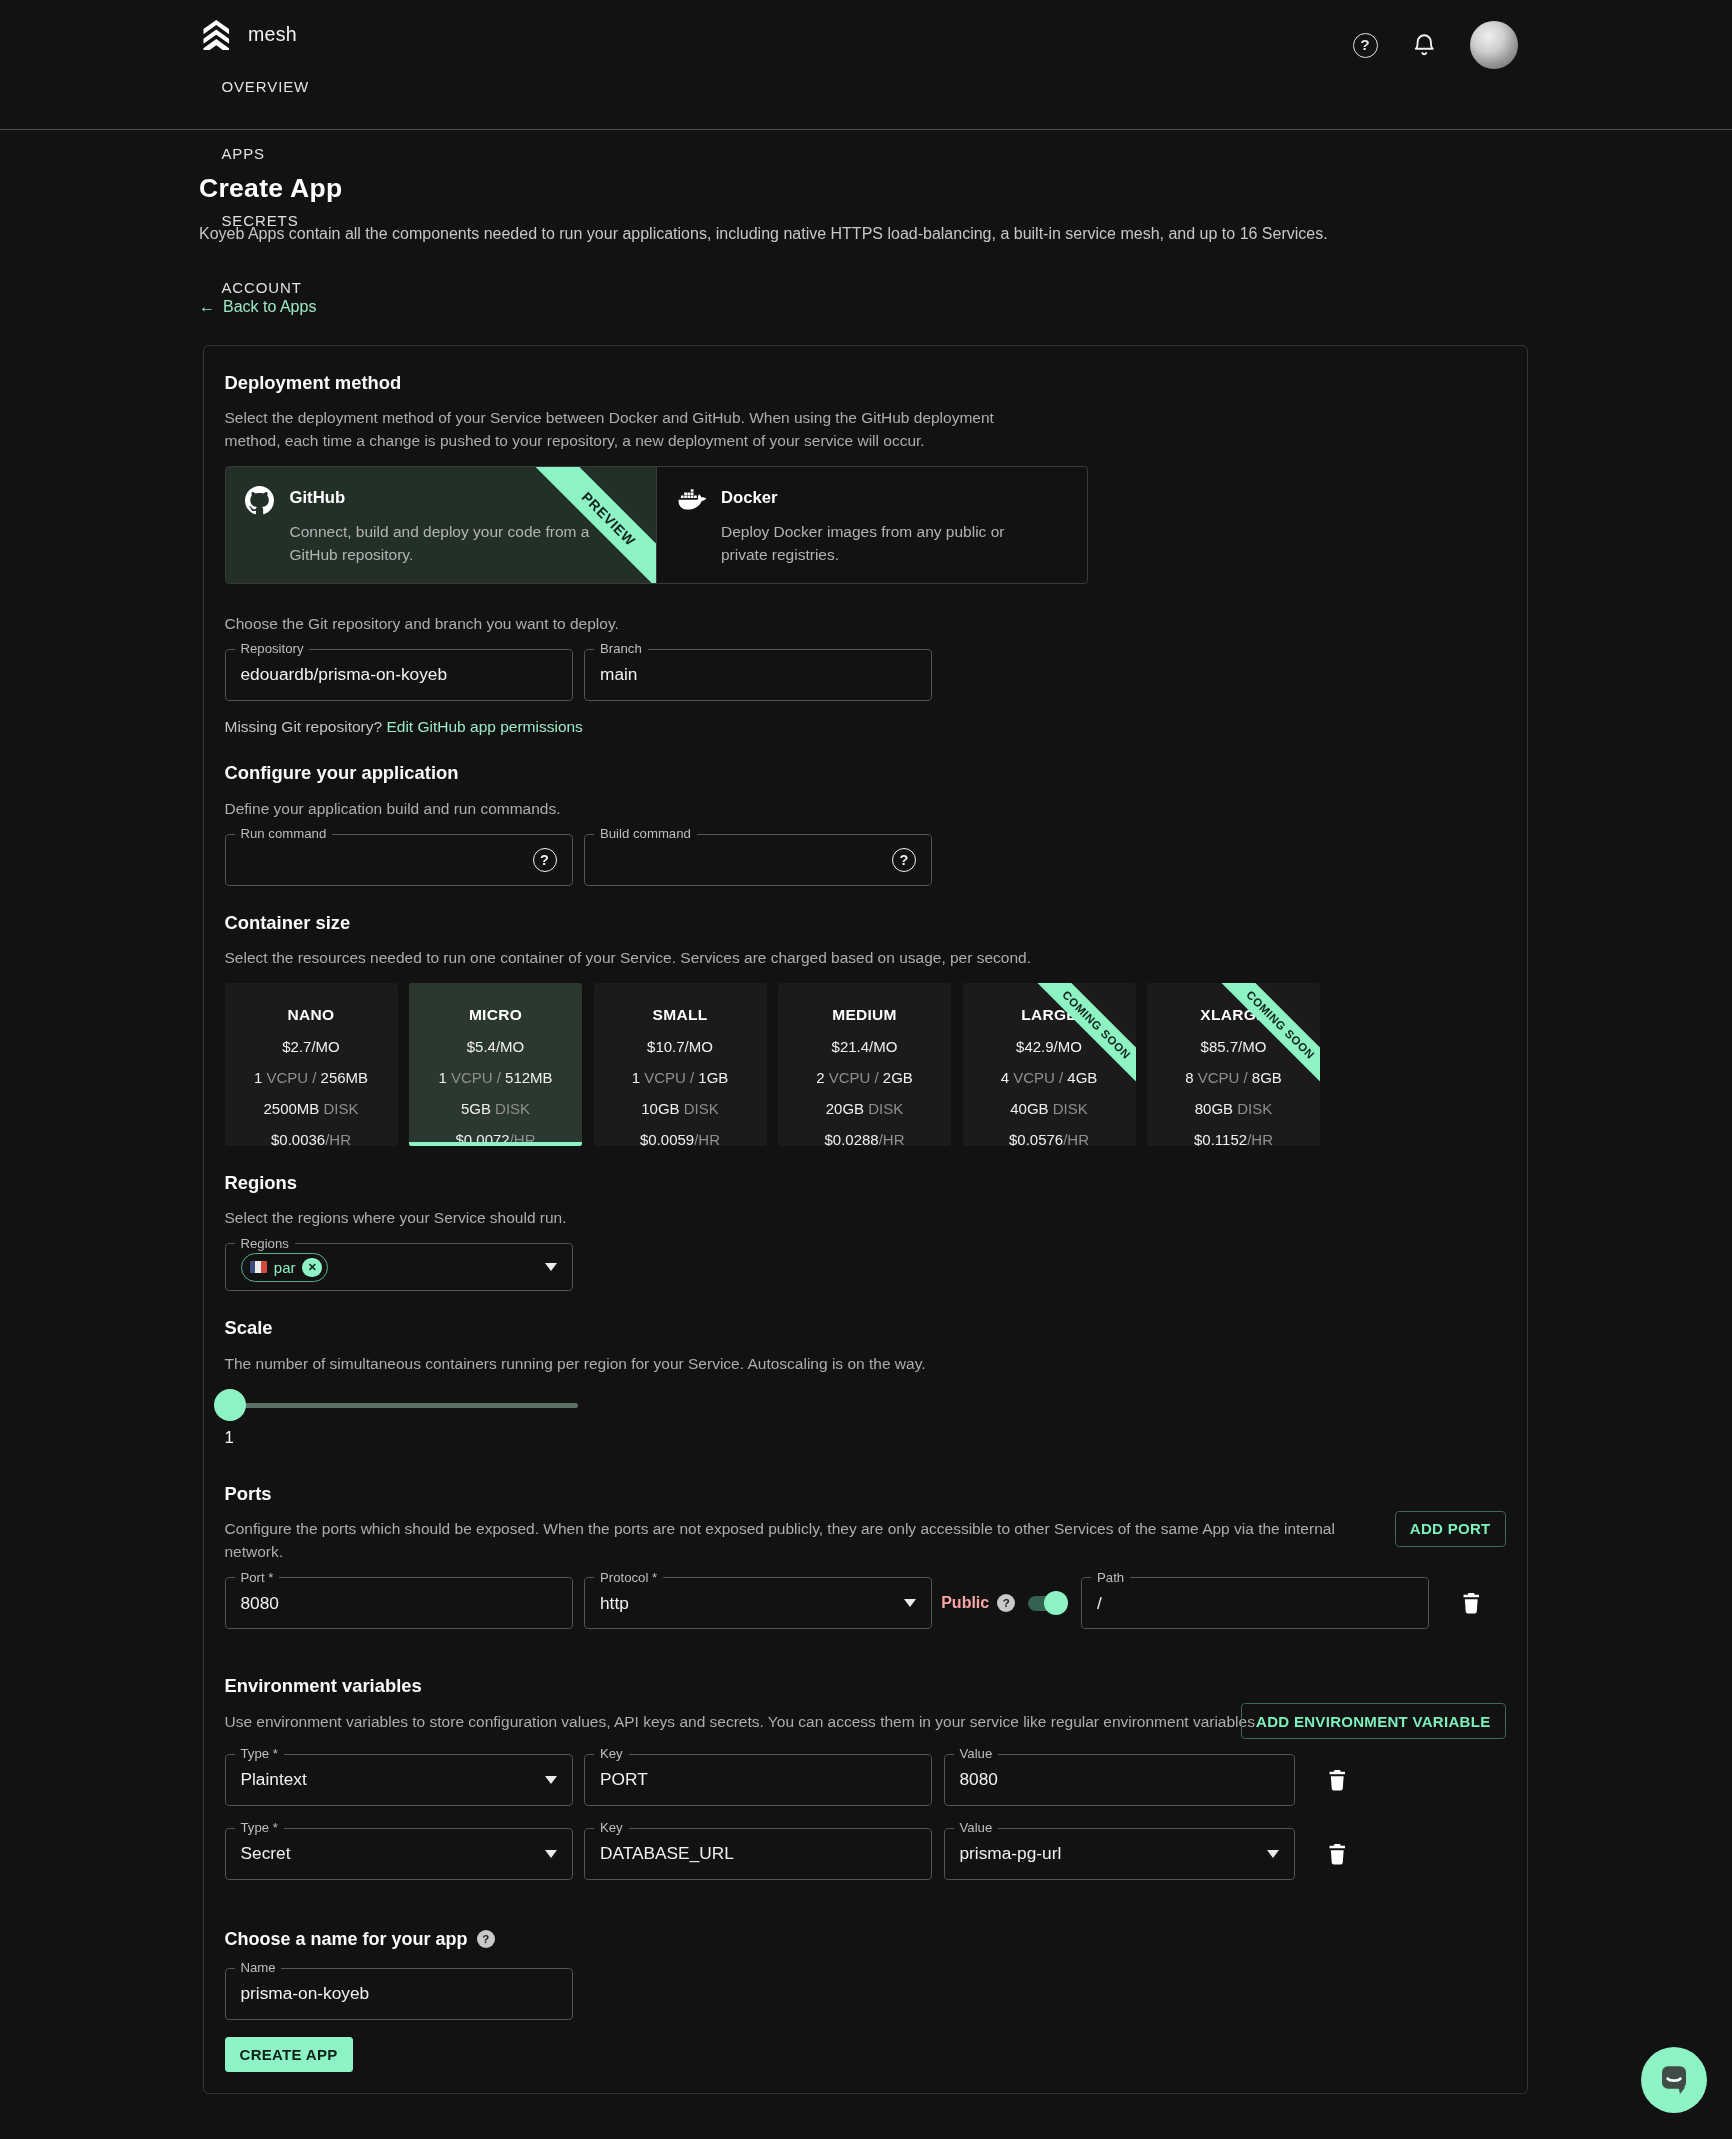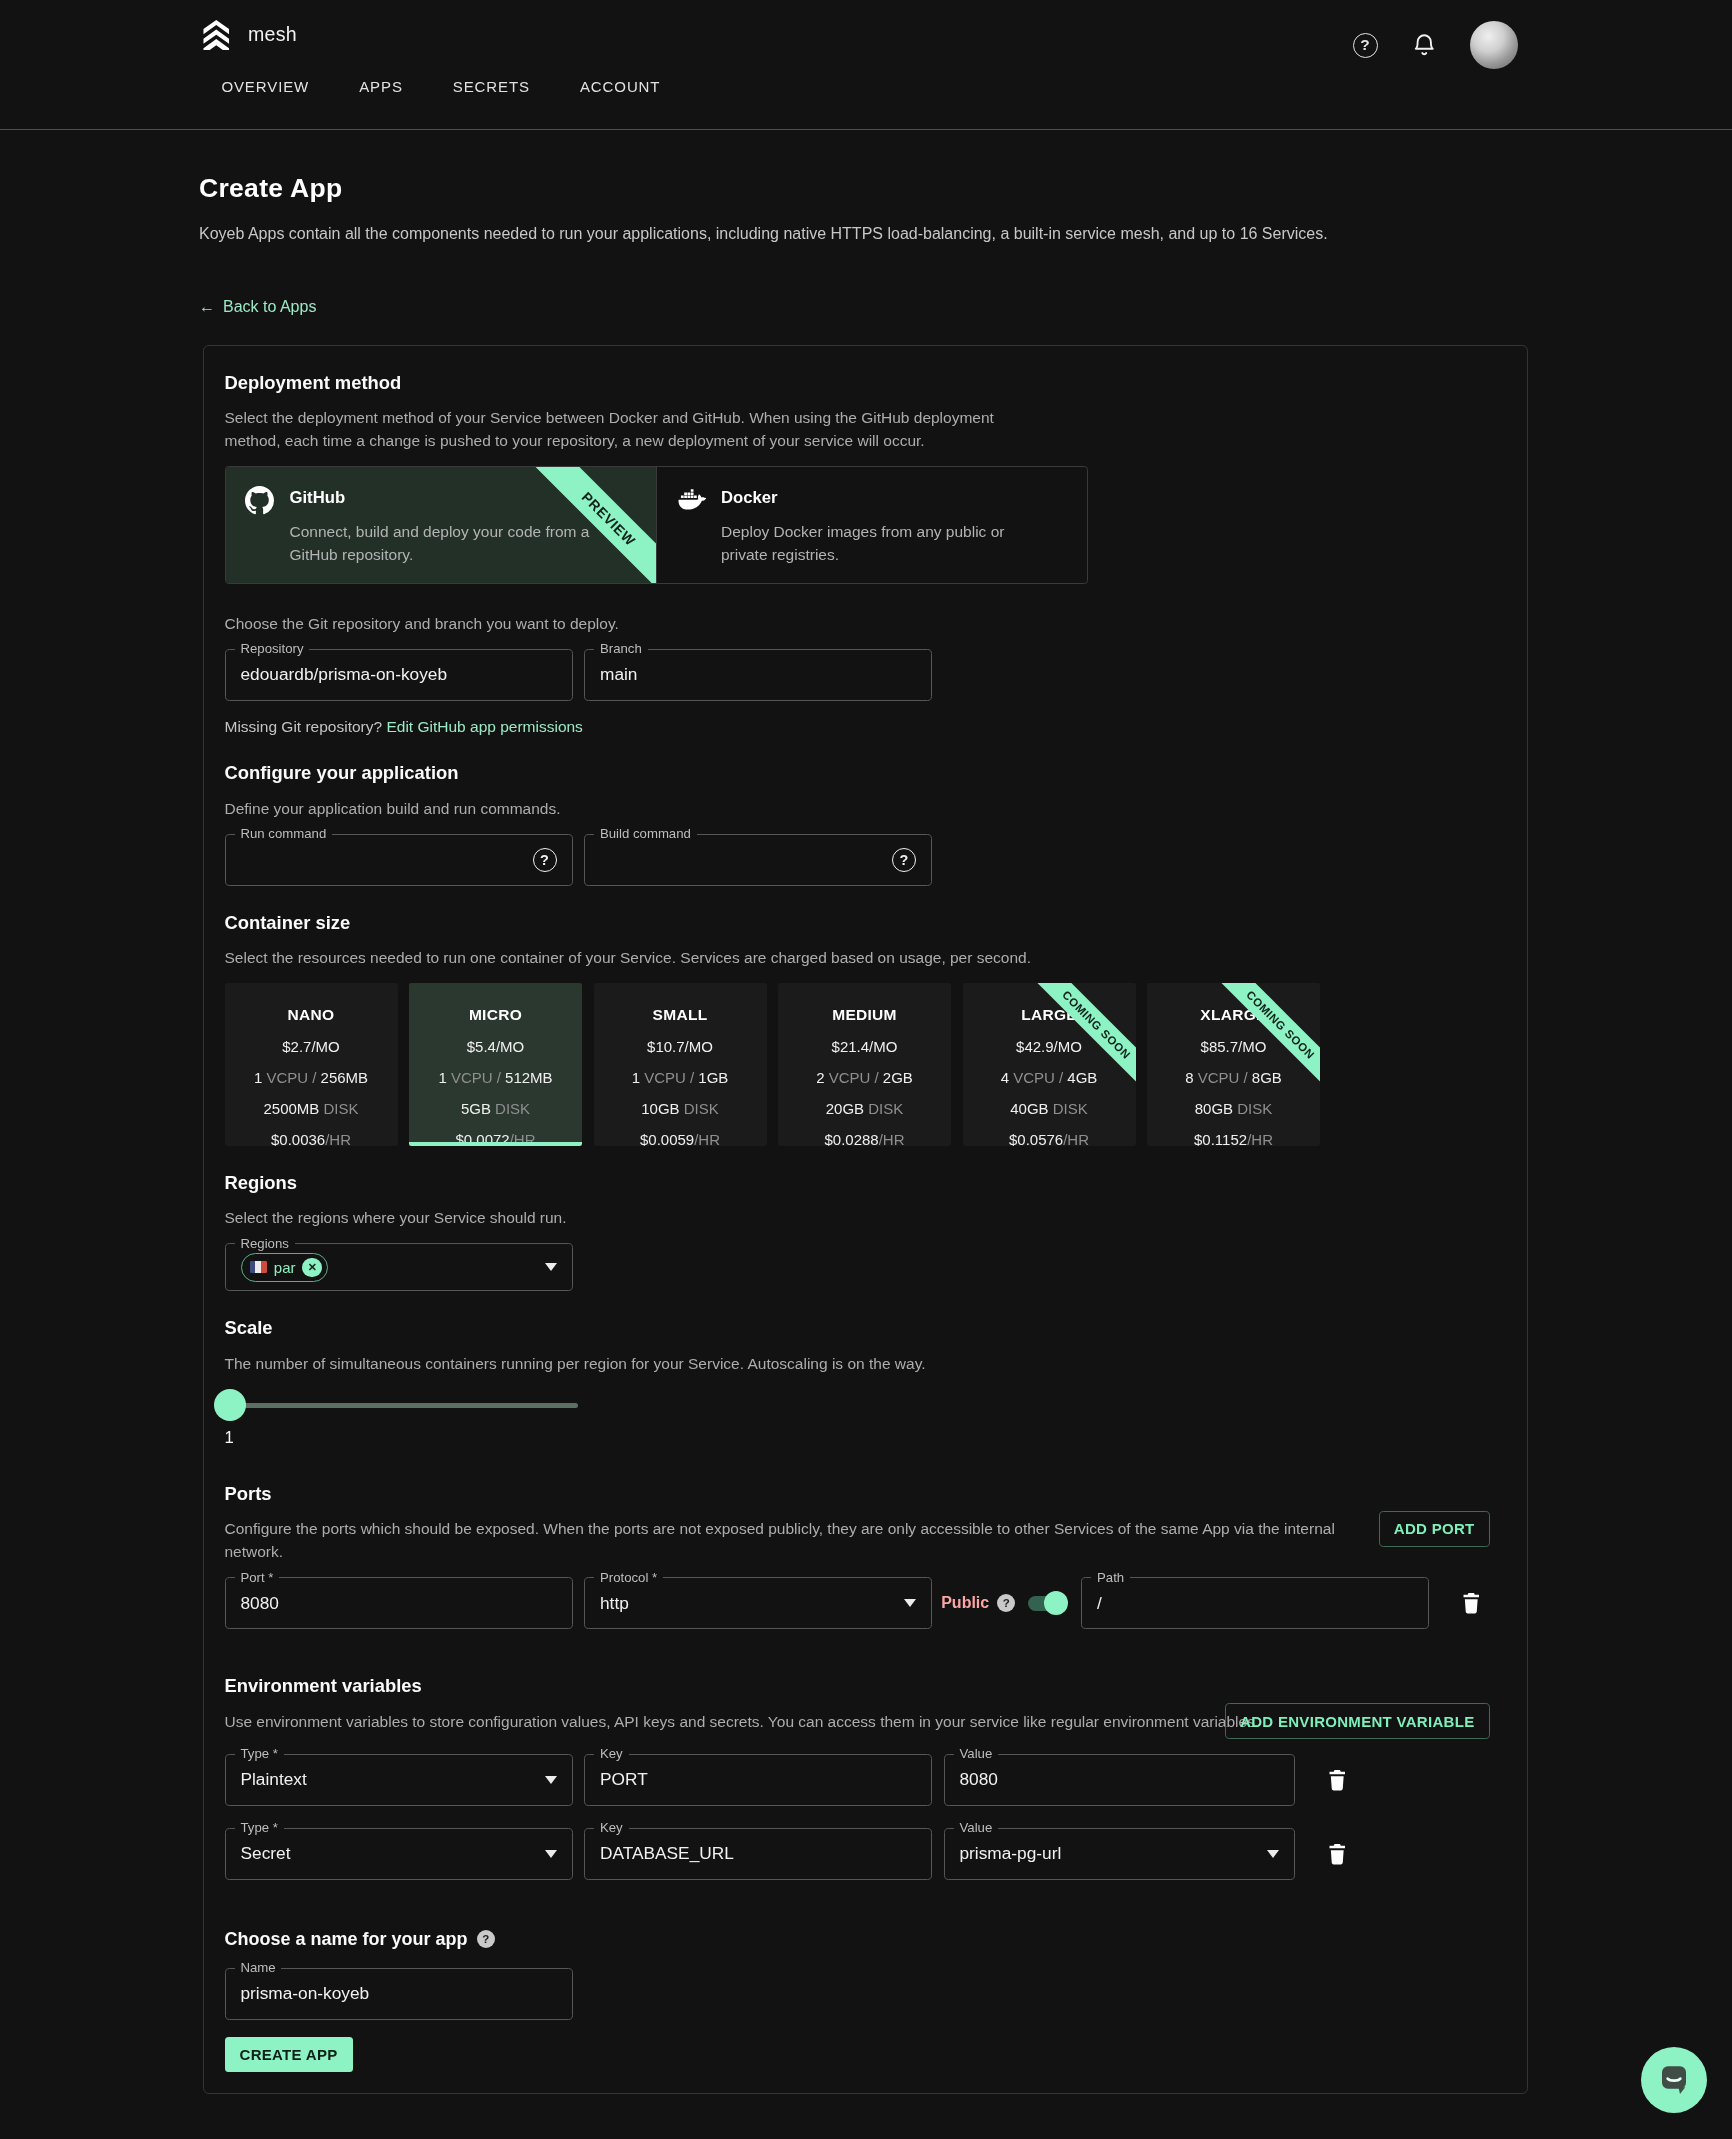--- a/index.html
+++ b/index.html
@@ -12,21 +12,21 @@
   header { border-bottom:1.2px solid #4e4e4e; padding:16px 0 0 203px; position:relative; height:130px; }
   .brand-row { display:flex; align-items:center; height:37px; }
   .logo-mark { width:26.5px; height:30px; display:inline-flex; }
   .brand-name { margin-left:18.4px; font-size:19.6px; letter-spacing:0.3px; color:#f2f2f2; cursor:pointer; }
   .header-icons { position:absolute; top:21px; right:214px; display:flex; align-items:center; gap:33px; }
   .help-circle { width:25px; height:25px; border:1.7px solid #e4e4e4; border-radius:50%;
     display:flex; align-items:center; justify-content:center; font-size:15.5px; font-weight:700; color:#e4e4e4; cursor:pointer; }
   .bell { width:26.5px; height:26.5px; cursor:pointer; }
   .avatar { width:48px; height:48px; border-radius:50%; cursor:pointer;
     background: radial-gradient(circle at 38% 32%, #efefef 0%, #cfcfcf 35%, #9a9a9a 62%, #606060 100%); }
-  .nav-row { display:flex; gap:50px; margin:25px 0 0 18.4px; }
+  .nav-row { display:flex; gap:50px; margin:25px 0 0 18.4px;flex-direction:column; }
   .nav-row a { color:#e2e2e2; text-decoration:none; font-size:15px; letter-spacing:0.9px; cursor:pointer; }
   
   main { margin-left:199px; width:1334px; }
   h1 { margin-top:43px; font-size:26.5px; font-weight:700; letter-spacing:0.3px; }
   .page-desc { margin-top:16px; font-size:16px; line-height:27px; color:#c7c7c7; max-width:1146px; }
   .back-link { display:inline-flex; align-items:center; gap:8px; margin-top:51px;
     color:#9ce9c5; font-size:16px; text-decoration:none; cursor:pointer; }
   
   .panel { margin:29px 0 0 3.5px; width:1325px; border:1.2px solid #353535; border-radius:5.8px;
     padding:28px 21px 21px 21px; }
@@ -80,21 +80,21 @@
   .flag .b { background:#3d4d80; } .flag .w { background:#ececec; } .flag .r { background:#cf4b3d; }
   .chip .chip-txt { color:#8ef0c2; font-size:15px; }
   .chip .chip-x { width:19.6px; height:19.6px; border-radius:50%; background:#8ef3c4; color:#13271d;
     display:flex; align-items:center; justify-content:center; font-size:11px; font-weight:700; }
   
   .slider { margin-top:14px; position:relative; width:369px; height:32px; cursor:pointer; }
   .slider .track { position:absolute; left:5.8px; top:14px; width:348px; height:5.2px; background:#5c6f64; border-radius:2.9px; }
   .slider .thumb { position:absolute; left:-10.4px; top:0; width:32px; height:32px; border-radius:50%; background:#8ef3c4; }
   .scale-value { margin-top:7px; font-size:16.7px; color:#f5f5f5; }
   
-  .add-btn { position:absolute; right:16px; top:26px; background:transparent; border:1.2px solid #3f6b55; border-radius:4.6px;
+  .add-btn { position:absolute; right:0; top:26px; background:transparent; border:1.2px solid #3f6b55; border-radius:4.6px;
     color:#7df0bb; font-size:15px; font-weight:700; letter-spacing:0.3px; padding:8.6px 14px;
     font-family:inherit; cursor:pointer; }
   .ctl-row { display:flex; align-items:center; margin-top:14px; }
   .public-group { display:flex; align-items:center; gap:8px; margin:0 17.3px 0 9.2px; }
   .public-label { font-size:16px; font-weight:700; color:#fca5a5; }
   .qmark-filled { width:18px; height:18px; border-radius:50%; background:#c9c9c9; color:#1c1c1c;
     display:inline-flex; align-items:center; justify-content:center; font-size:11.5px; font-weight:700; flex:none; }
   .toggle { position:relative; width:36px; height:15px; border-radius:7.5px; background:#356250; margin-left:4.6px; cursor:pointer; flex:none; }
   .toggle .knob { position:absolute; right:-4.6px; top:-4.6px; width:24px; height:24px; border-radius:50%; background:#8ef3c4; }
   .trash-btn { background:none; border:none; margin-left:29px; cursor:pointer; width:26.5px; height:30px; flex:none; }

